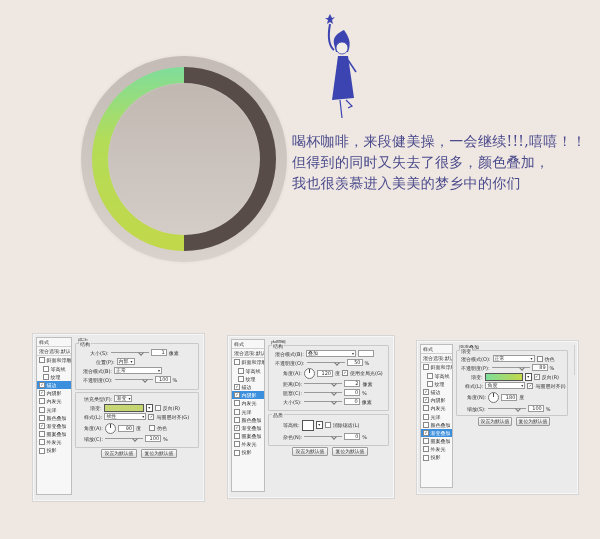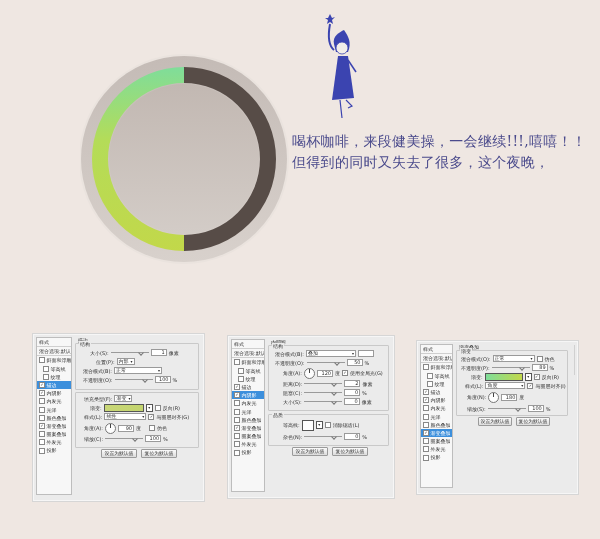--- a/index.html
+++ b/index.html
@@ -67,21 +67,22 @@
     <path d="M16,34 C14,26 22,22 26,20 C30,26 34,32 30,42 L18,42 Z" fill="#3b44b0"></path>
     <ellipse cx="24" cy="38" rx="6" ry="6" fill="#f1ede9" stroke="#3b44b0" stroke-width="0.8"></ellipse>
     <path d="M20,46 L30,46 L36,88 L14,90 Z" fill="#3b44b0"></path>
     <path d="M30,50 L38,62" stroke="#3b44b0" stroke-width="1.5" fill="none"></path>
     <path d="M22,90 L24,108 M28,90 L34,96 L30,98" stroke="#3b44b0" stroke-width="1.2" fill="none"></path>
   </svg>
 </div>
 
 <div class="poem">
   <div>喝杯咖啡，来段健美操，一会继续!!!,嘻嘻！！</div>
-  <div>但得到的同时又失去了很多，这个夜晚，</div>
+  <div>但得到的同时又失去了很多，颜色叠加，</div>
+  <div>我也很羡慕进入美美的梦乡中的你们</div>
 </div>
 
 <div class="panel" style="left:32px;top:333px;width:171px;height:167px;">
   <div class="side" style="width:34px;">
       <div class="it head">
         <span>样式</span>
       </div>
       <div class="it head">
         <span>混合选项:默认</span>
       </div>

